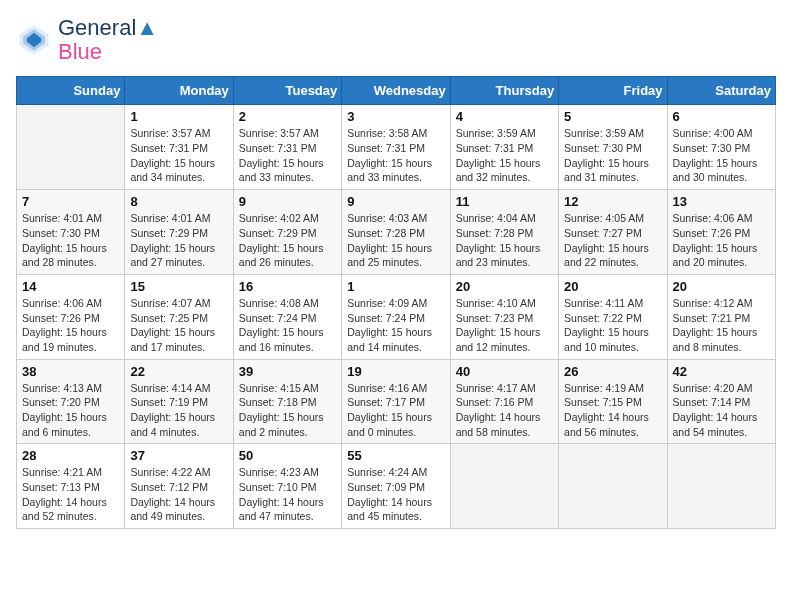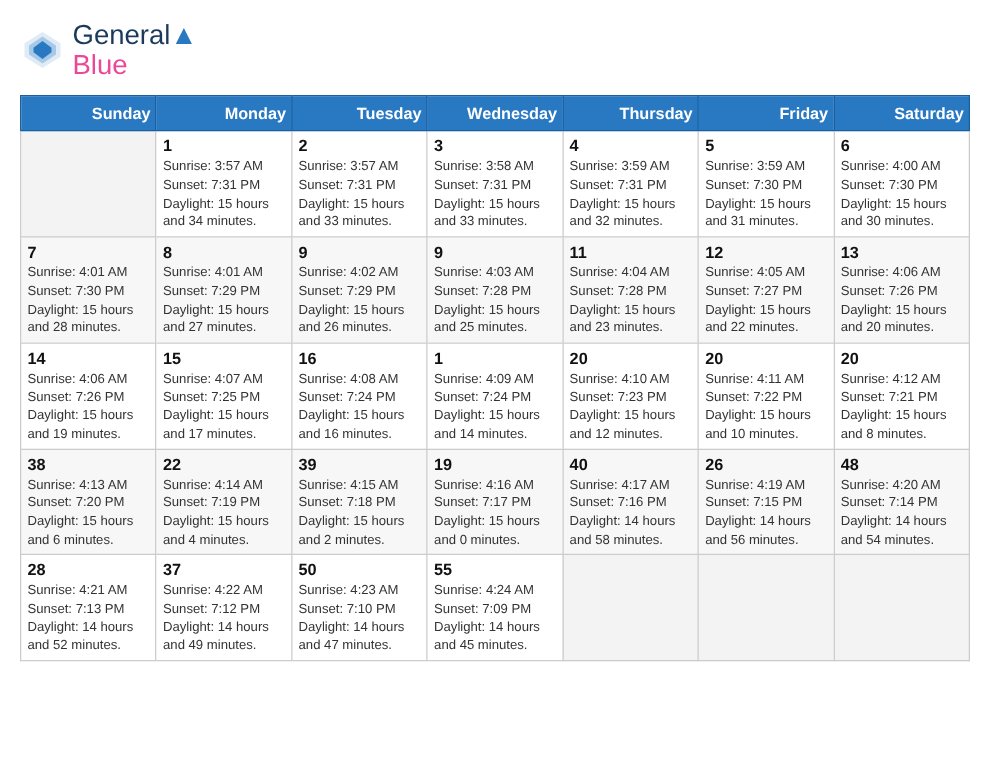--- a/index.html
+++ b/index.html
@@ -227,21 +227,21 @@
         </td>
         <td>
           <span class="day-num">40</span>
           <div class="day-info">Sunrise: 4:17 AM<br>Sunset: 7:16 PM<br>Daylight: 14 hours and 58 minutes.</div>
         </td>
         <td>
           <span class="day-num">26</span>
           <div class="day-info">Sunrise: 4:19 AM<br>Sunset: 7:15 PM<br>Daylight: 14 hours and 56 minutes.</div>
         </td>
         <td>
-          <span class="day-num">48</span>
+          <span class="day-num">42</span>
           <div class="day-info">Sunrise: 4:20 AM<br>Sunset: 7:14 PM<br>Daylight: 14 hours and 54 minutes.</div>
         </td>
       </tr>
       <tr>
         <td>
           <span class="day-num">28</span>
           <div class="day-info">Sunrise: 4:21 AM<br>Sunset: 7:13 PM<br>Daylight: 14 hours and 52 minutes.</div>
         </td>
         <td>
           <span class="day-num">37</span>

